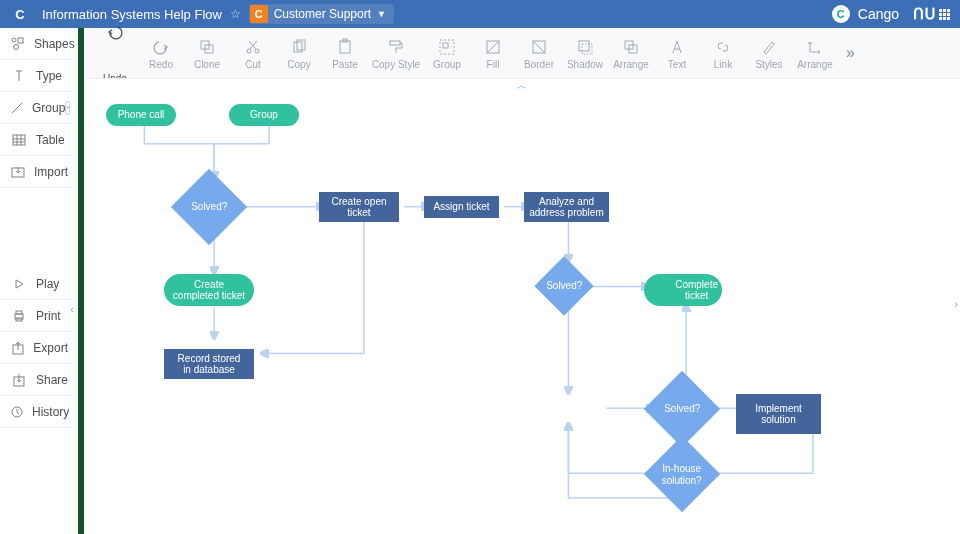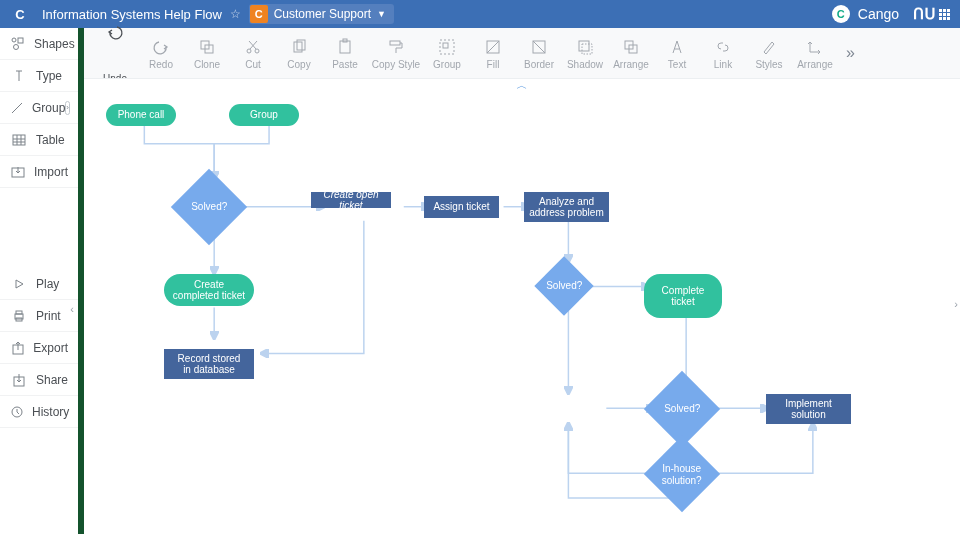--- a/index.html
+++ b/index.html
@@ -357,42 +357,42 @@
           <span class="dlabel">Solved?</span>
         </div>
       <div class="node terminator" style="left:80px;top:195px;width:90px;height:32px;">
           <span style="white-space:pre-line;">Create
 completed ticket</span>
         </div>
       <div class="node process" style="left:80px;top:260px;width:90px;height:30px;margin-top:10px;">
           <span style="white-space:pre-line;">Record stored
 in database</span>
         </div>
-      <div class="node process" style="left:227px;top:113px;width:80px;height:16px;font-style:italic;">
+      <div class="node process" style="left:235px;top:113px;width:80px;height:30px;">
           <span style="white-space:pre-line;">Create open
 ticket</span>
         </div>
       <div class="node process" style="left:340px;top:117px;width:75px;height:22px;">
           <span>Assign ticket</span>
         </div>
       <div class="node process" style="left:440px;top:113px;width:85px;height:30px;">
           <span style="white-space:pre-line;">Analyze and
 address problem</span>
         </div>
       <div class="node decision small" style="left:459px;top:186px;">
           <span class="dlabel">Solved?</span>
         </div>
-      <div class="node terminator" style="left:560px;top:195px;width:78px;height:44px;">
+      <div class="node terminator" style="left:560px;top:195px;width:78px;height:32px;justify-content:flex-end;">
           <span style="white-space:pre-line;">Complete
 ticket</span>
         </div>
       <div class="node decision big" style="left:571px;top:303px;">
           <span class="dlabel">Solved?</span>
         </div>
-      <div class="node process" style="left:682px;top:315px;width:85px;height:30px;">
+      <div class="node process" style="left:652px;top:315px;width:85px;height:40px;">
           <span style="white-space:pre-line;">Implement
 solution</span>
         </div>
       <div class="node decision big" style="left:571px;top:368px;">
           <span class="dlabel" style="white-space:pre-line;">In-house
 solution?</span>
         </div>
     </div>
 
     <div class="expand-right">›</div>

